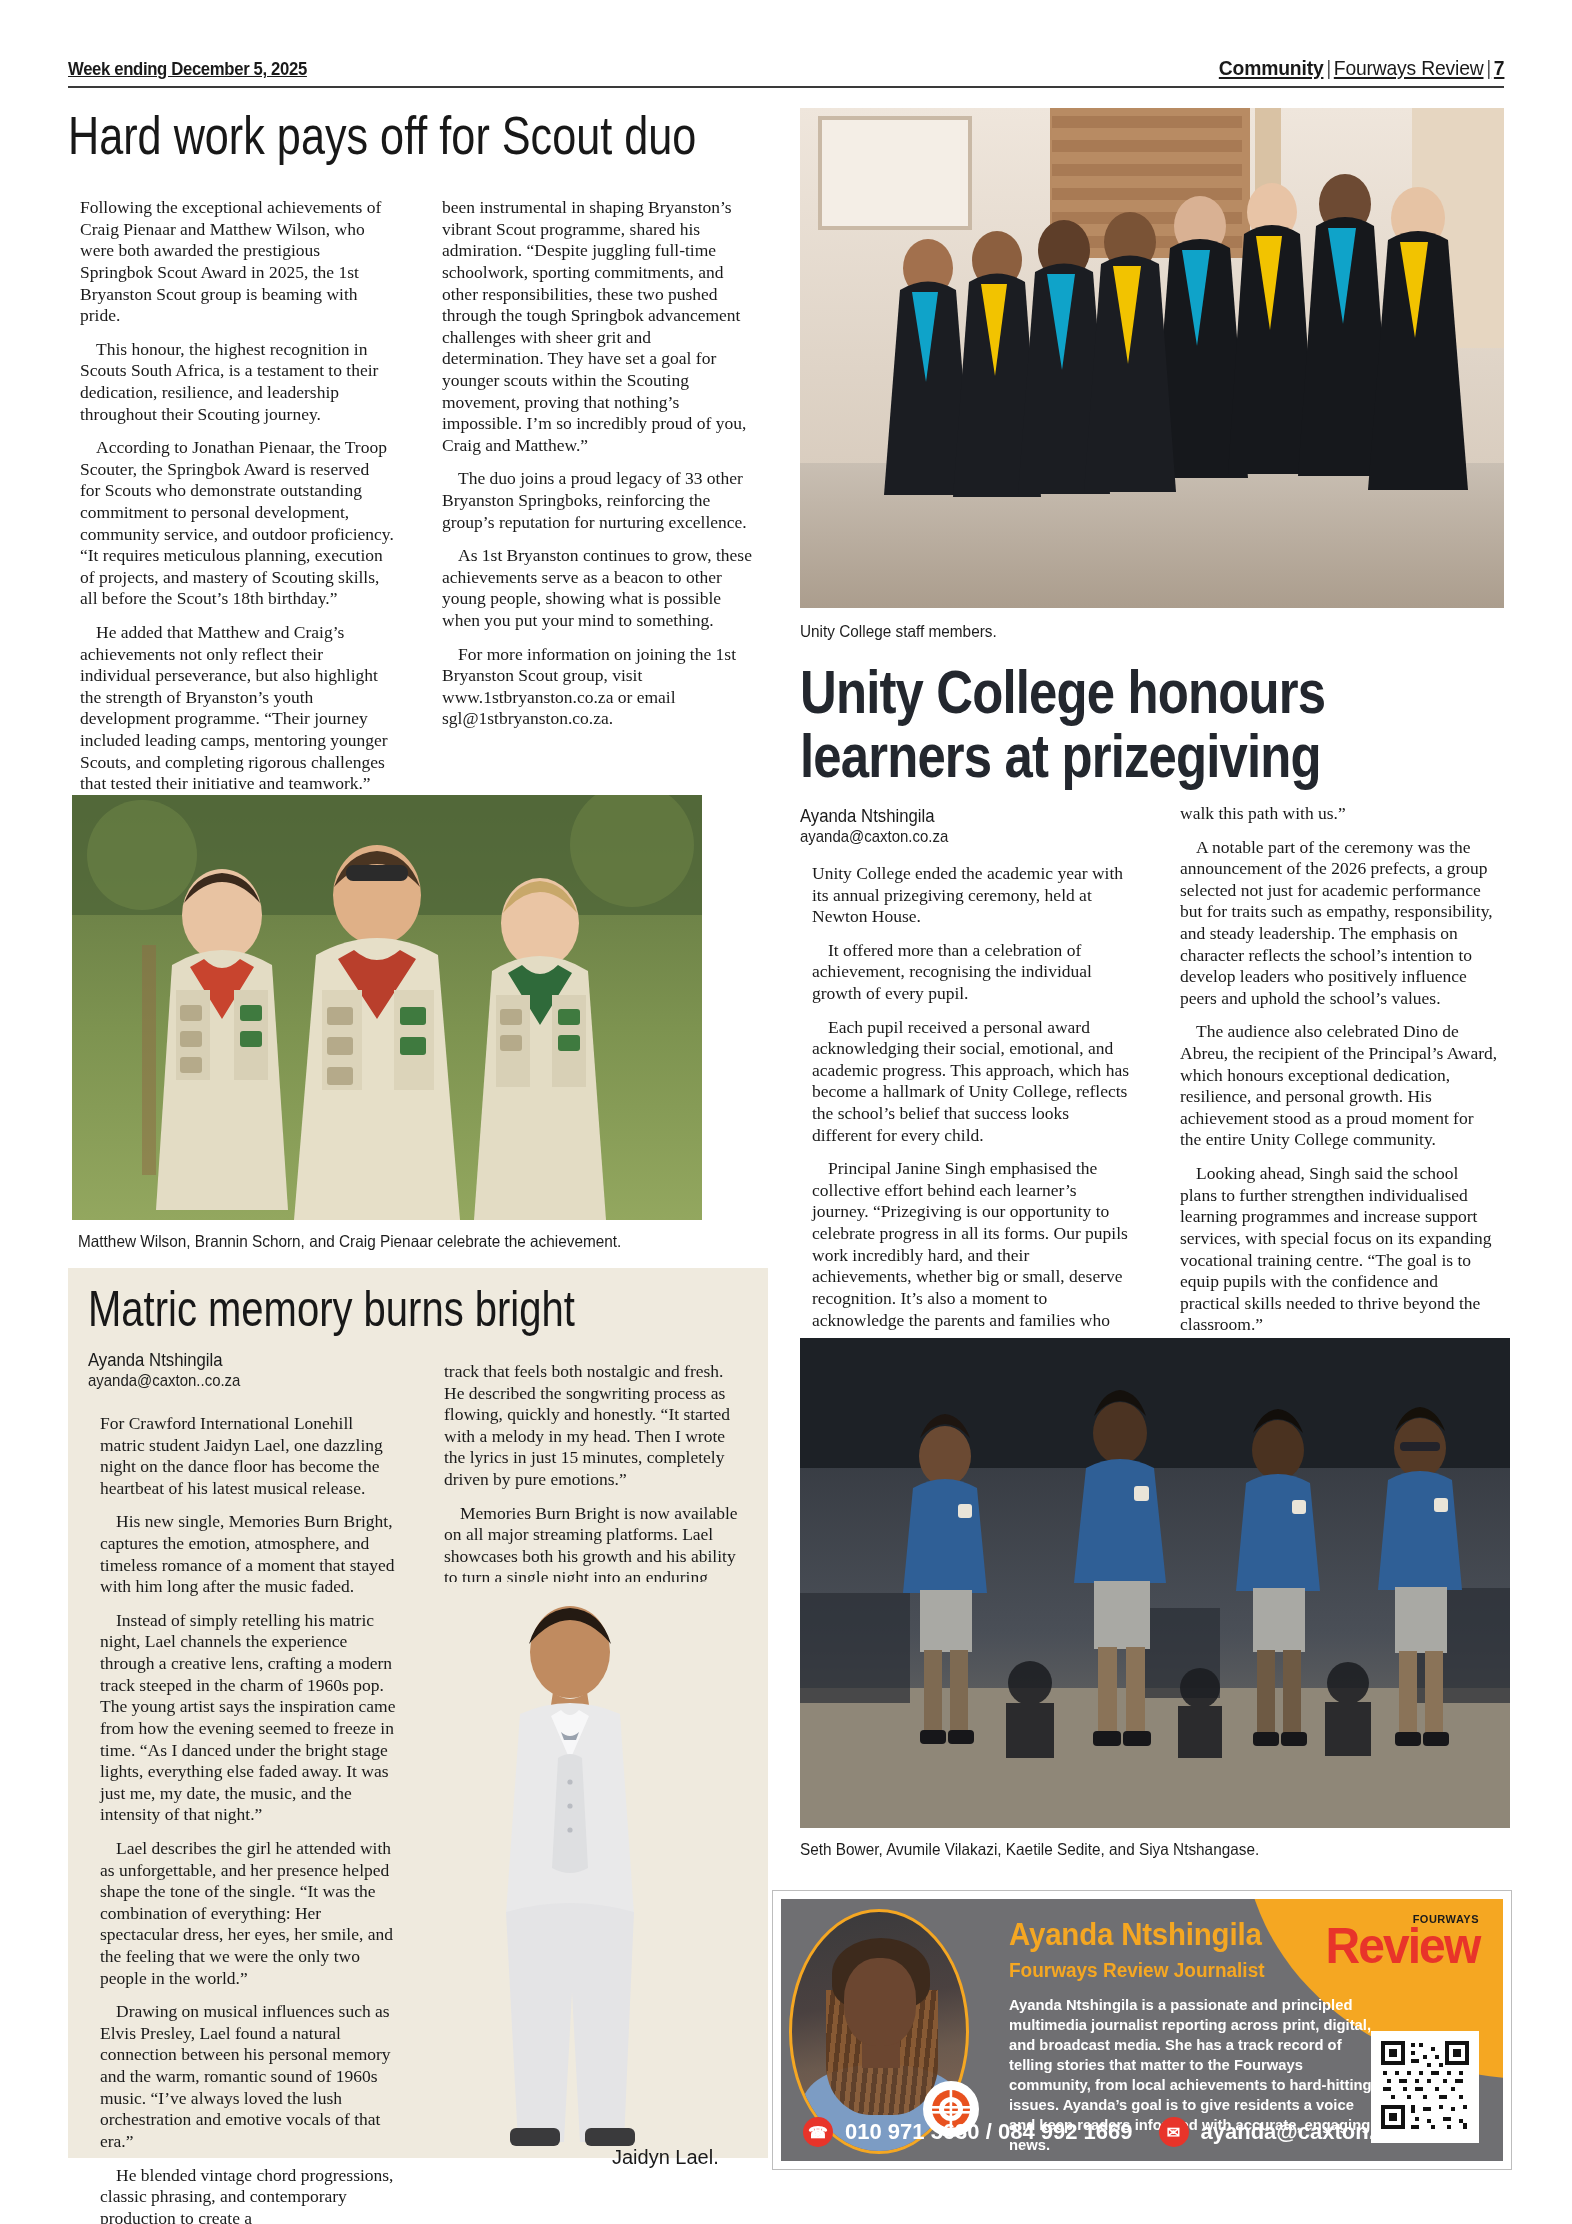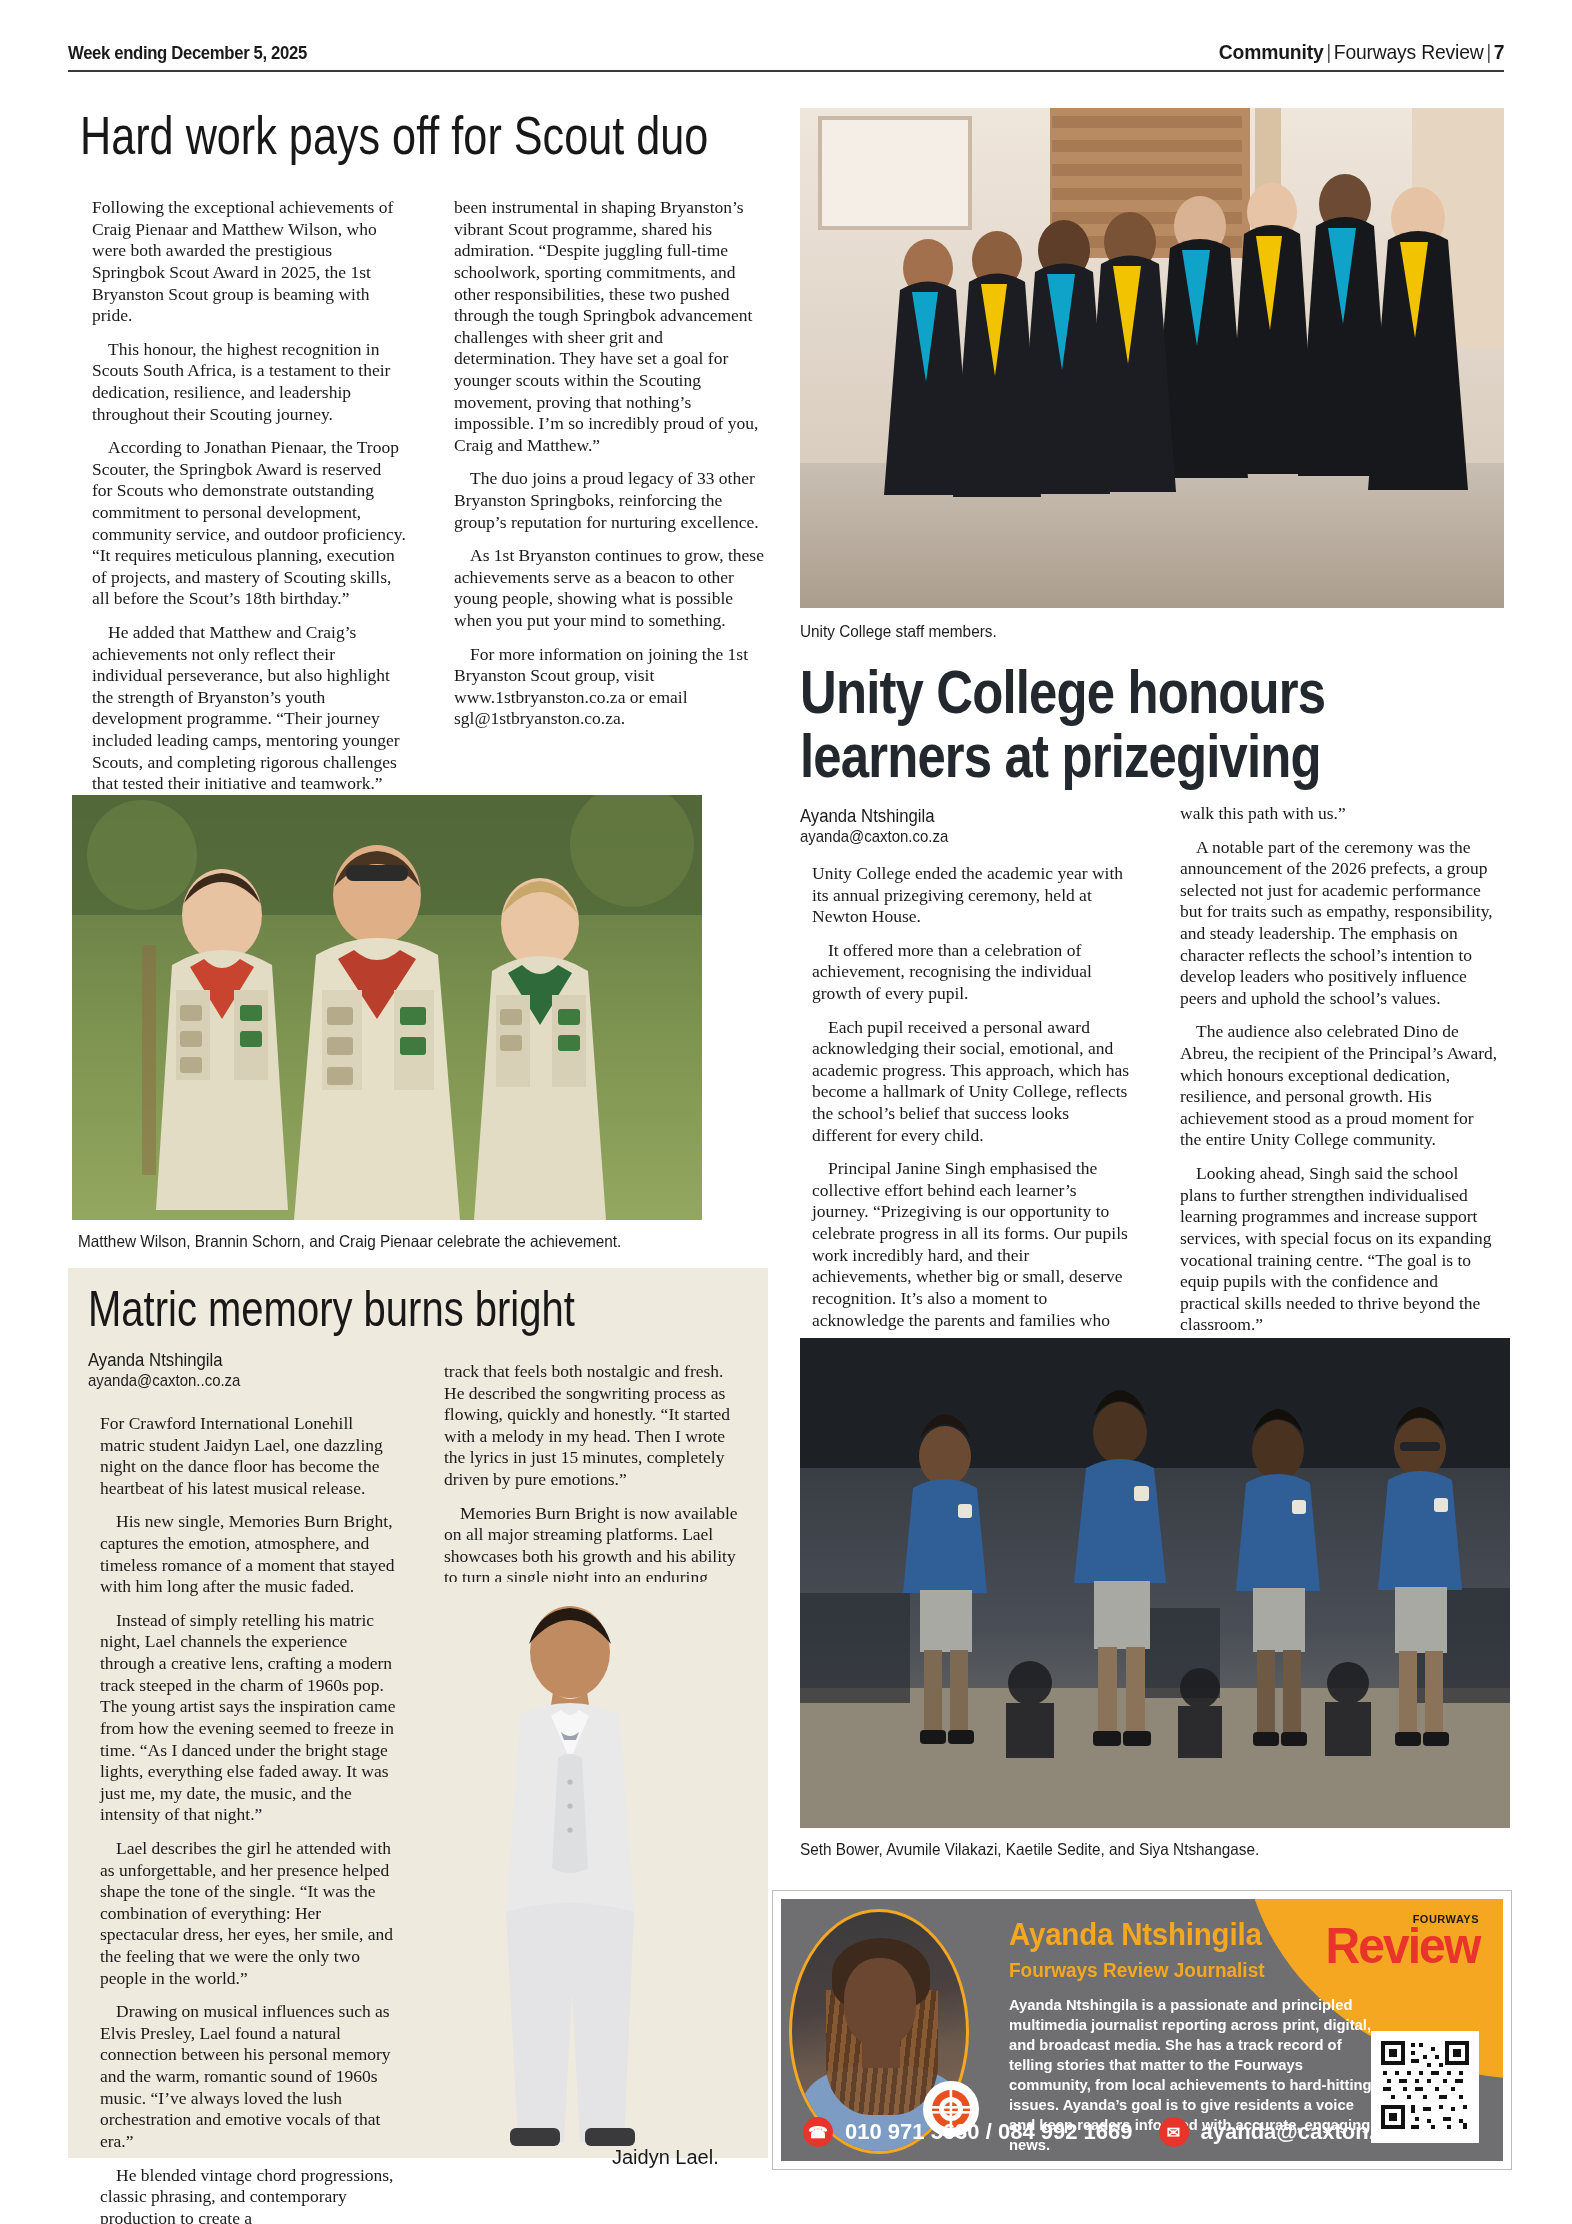--- a/index.html
+++ b/index.html
@@ -6,21 +6,21 @@
   * { box-sizing: border-box; }
   html, body { margin:0; padding:0; }
   body {
     width: 1572px; height: 2224px;
     background: #ffffff;
     font-family: "Liberation Serif", serif;
     color: #1a1a1a;
     position: relative;
     overflow: hidden;
   }
-  .page { position:absolute; inset:0; padding: 40px 68px 0 68px; }
+  .page { position:absolute; inset:0; padding: 56px 68px 0 68px; text-decoration: underline; }
 
   
   .masthead {
     display:flex; align-items:flex-end; justify-content:space-between;
     border-bottom: 2px solid #3a3a3a;
     padding-bottom: 6px;
   }
   .masthead-left {
     font-family:"Liberation Sans", sans-serif;
     font-weight:700; font-size:19px; letter-spacing:-0.4px;
@@ -59,21 +59,21 @@
   .byline-mail {
     font-family:"Liberation Sans", sans-serif; font-size:17px; color:#222;
     transform: scaleX(0.88); transform-origin:left center;
   }
   .caption {
     font-family:"Liberation Sans", sans-serif; font-size:16.5px; color:#1d1d1d;
     transform: scaleX(0.93); transform-origin:left center; white-space:nowrap;
   }
 
   
-  .art1 { position:absolute; left:80px; top:108px; width:700px; }
+  .art1 { position:absolute; left:68px; top:108px; width:700px; }
   .art1 h1 { margin:0; font-size:54px; line-height:1.02; }
   .art1-cols { display:flex; gap:24px; margin-top:22px; }
   .art1-cols > div { width:338px; }
 
   .photo { background:#cfd3d8; overflow:hidden; position:relative; }
 
   .p-unity { position:absolute; left:800px; top:108px; width:704px; height:500px; }
   .cap-unity { position:absolute; left:800px; top:622px; }
 
   .art2 { position:absolute; left:800px; top:660px; width:710px; }

